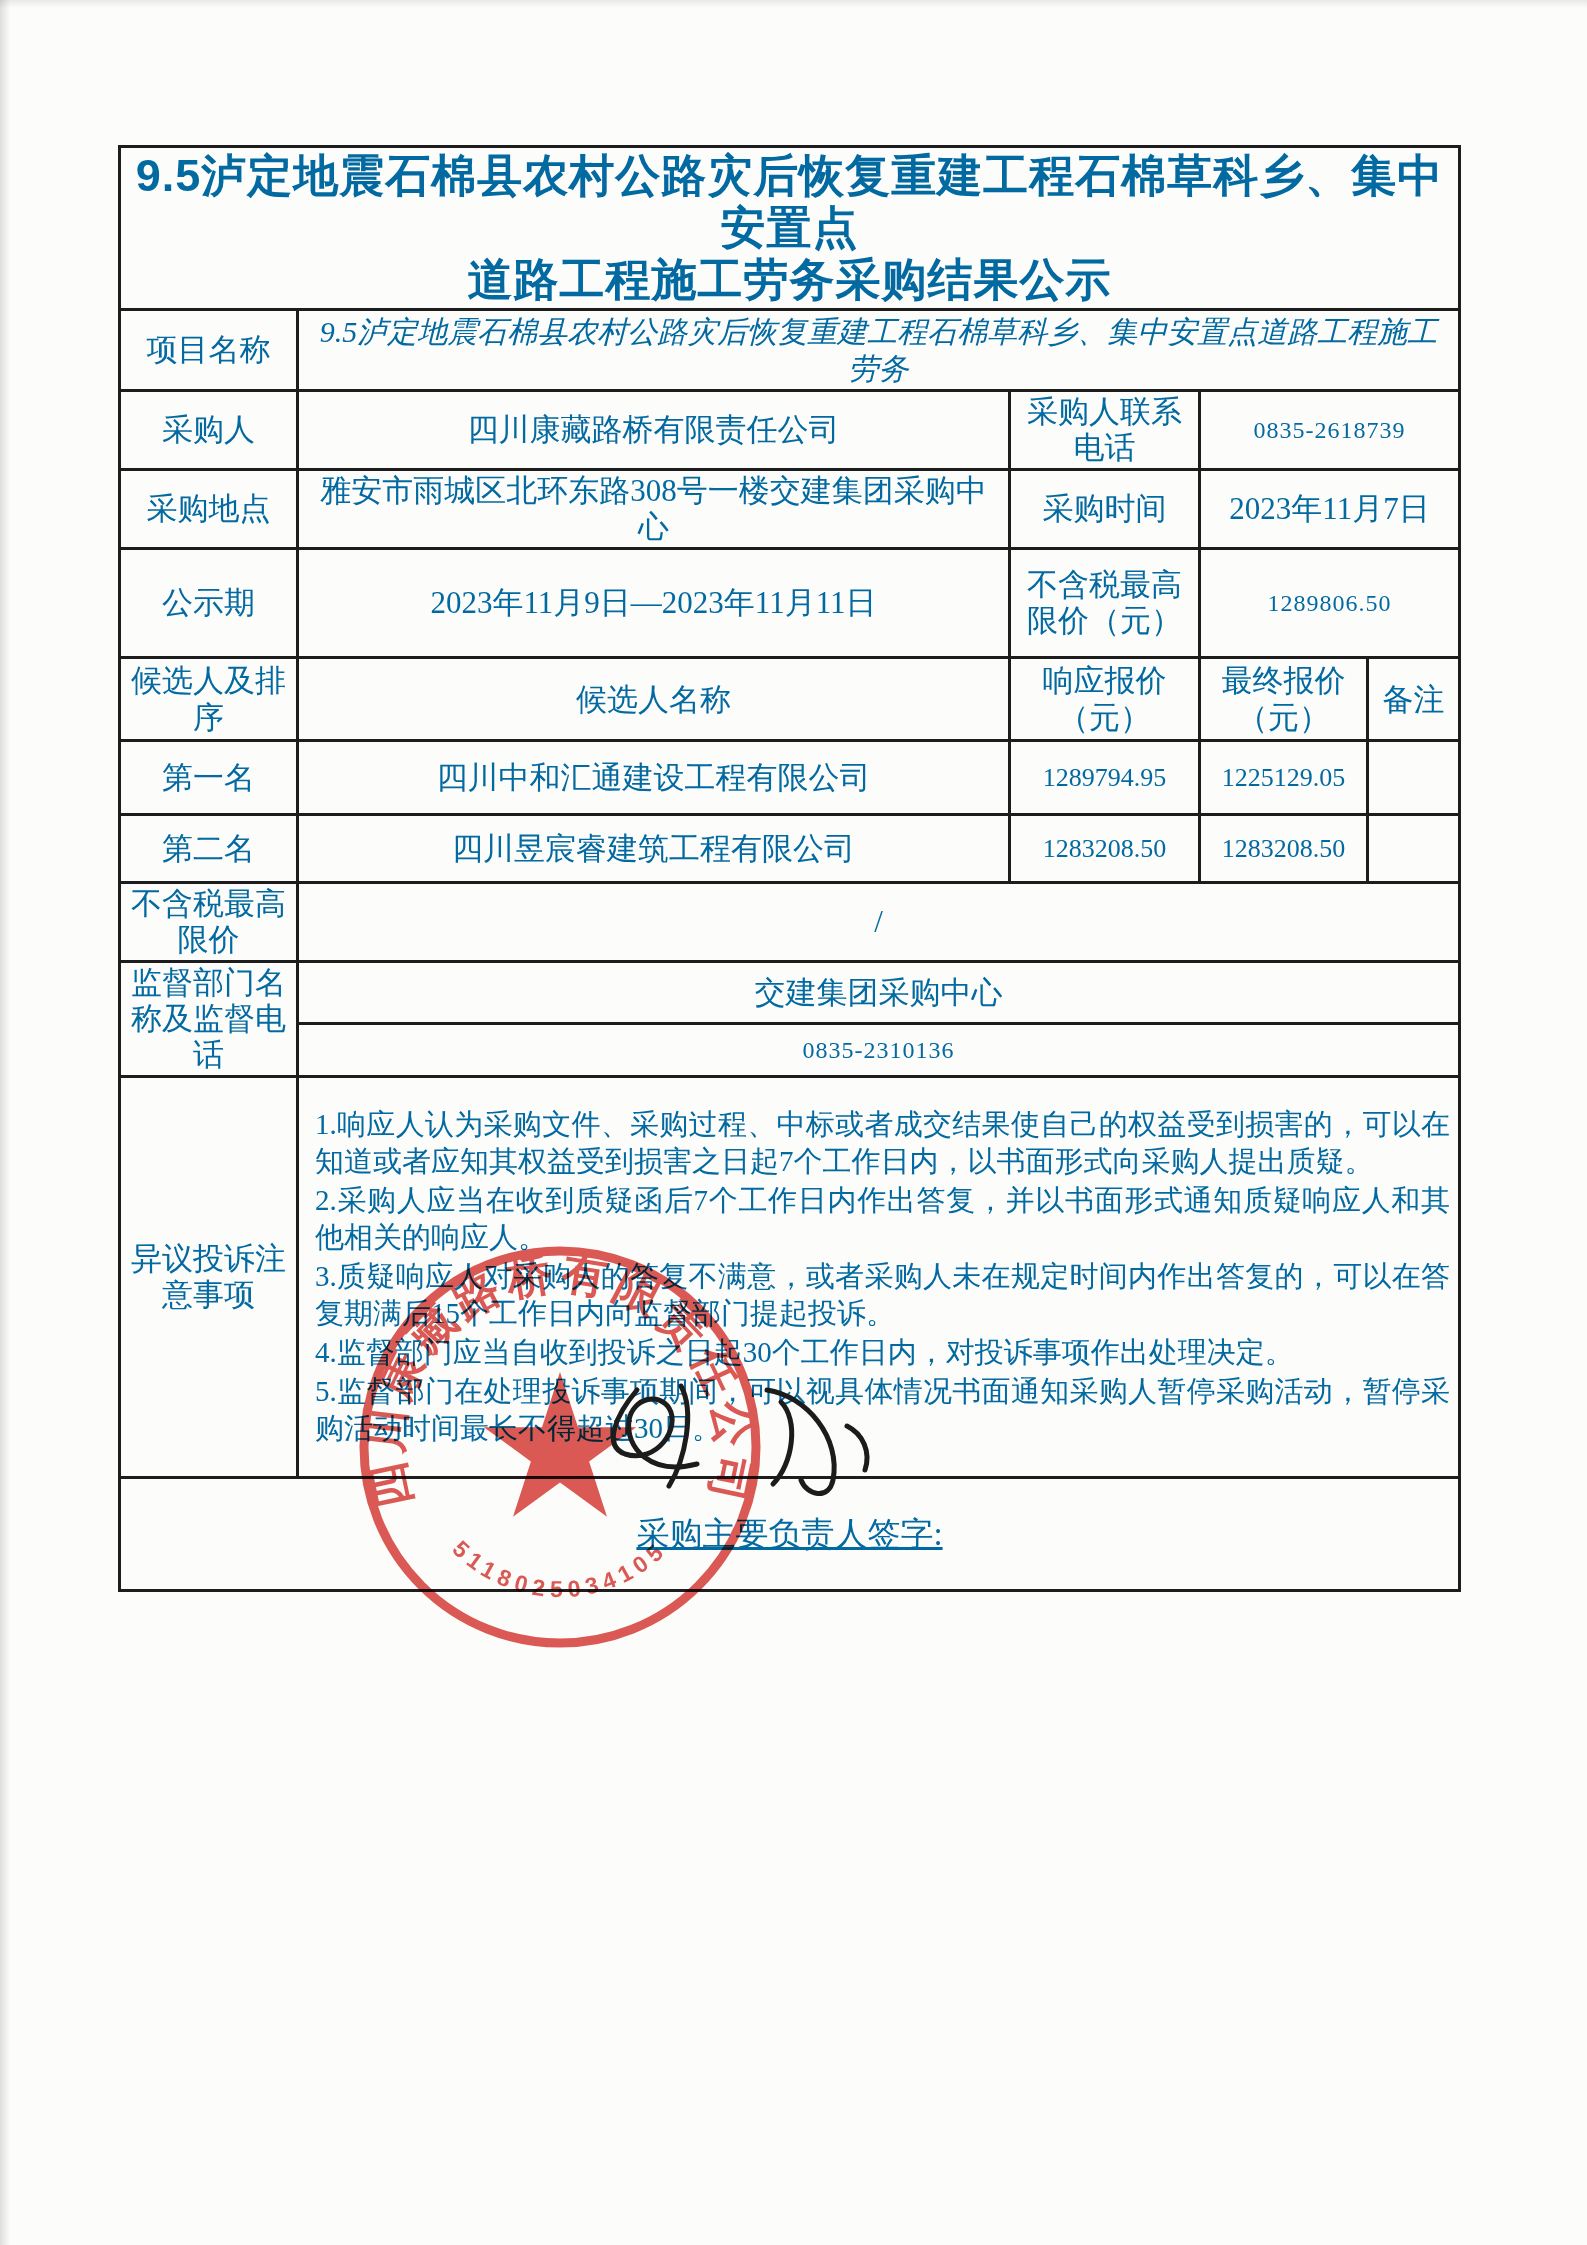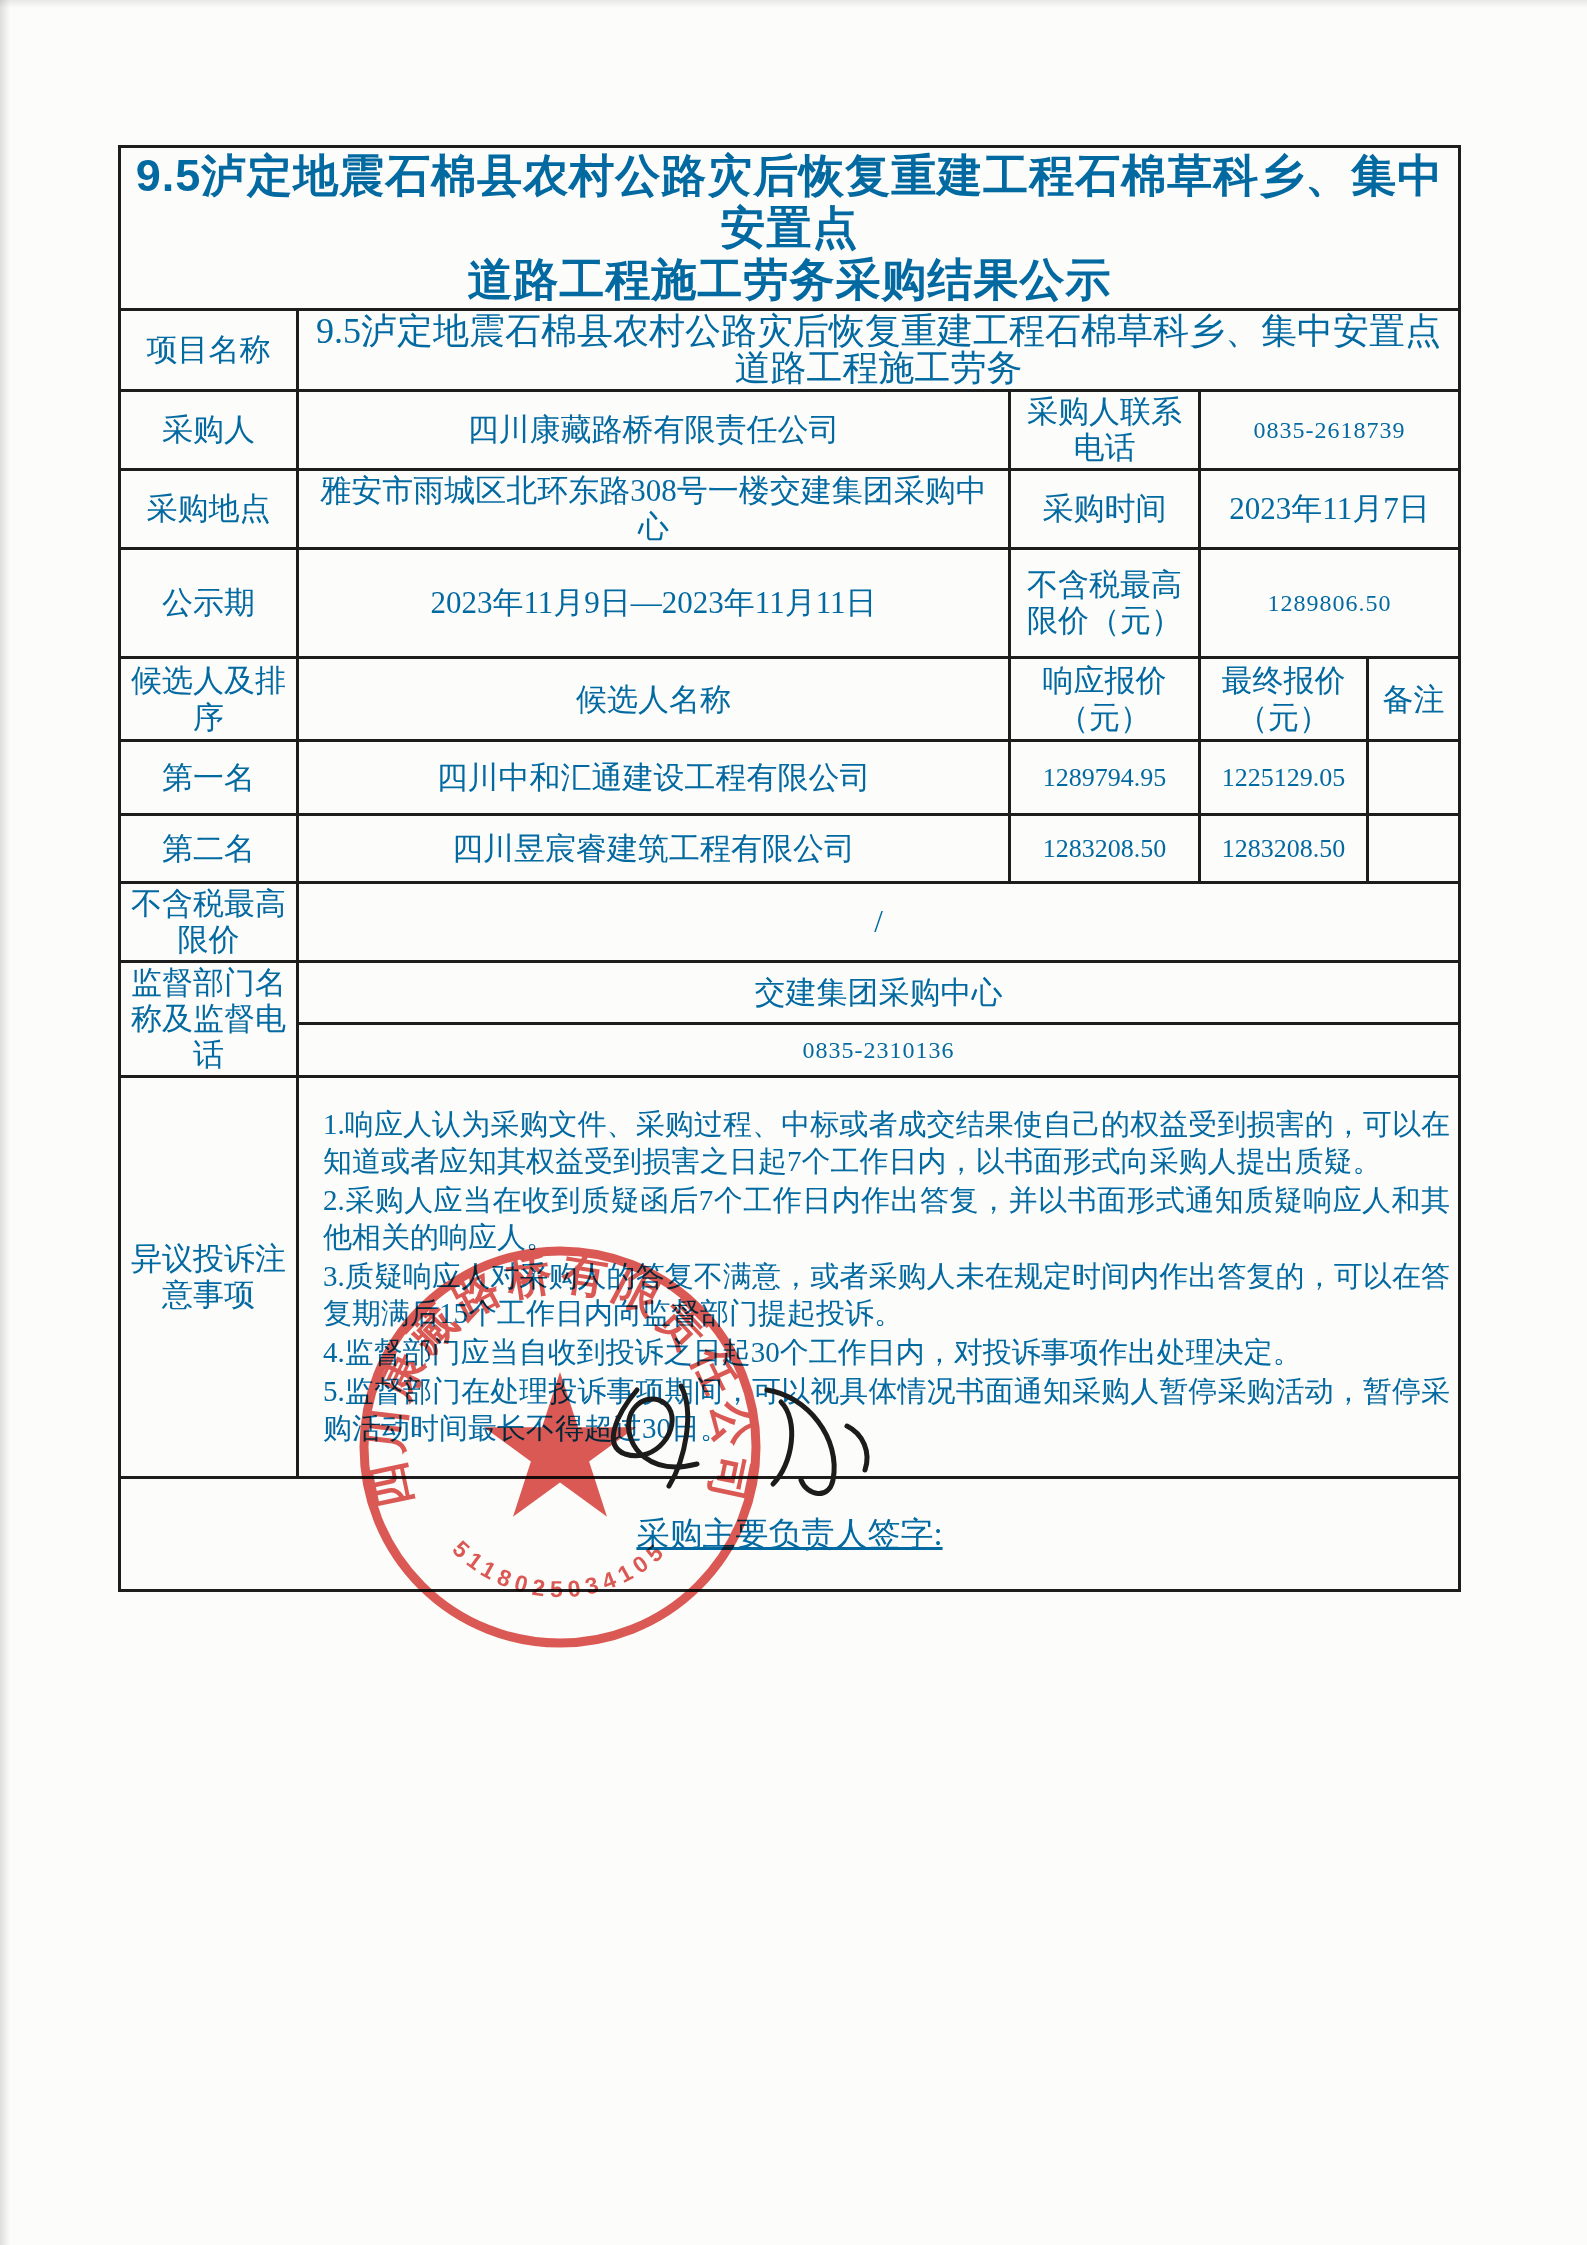--- a/index.html
+++ b/index.html
@@ -30,26 +30,26 @@
   .r-sup1   td { height:54px; }
   .r-sup2   td { height:45px; }
   .r-obj    td { height:394px; }
   .r-sign   td { height:106px; }
 
   .title-cell { font-family:"Liberation Sans","DejaVu Sans",sans-serif;
     font-weight:700; font-size:45px; line-height:52px; letter-spacing:1px; }
   .lbl   { font-size:31px; line-height:36px; }
   .val   { font-size:31px; line-height:36px; }
   .num   { font-size:24px; letter-spacing:1px; }
-  .projv { font-size:36px; line-height:37px; padding:0 14px; }
+  .projv { font-size:30px; line-height:37px; padding:0 14px;font-style:italic; }
   .chead { font-size:31px; line-height:37px; }
   .price { font-size:26px;margin-top:22px; }
 
   .obj-cell { text-align:left; vertical-align:top; padding:20px 18px 0 18px; }
-  .obj-cell p { margin:0 0 2px 16px; font-size:29px; line-height:37px; text-align:justify; }
+  .obj-cell p { margin:0 0 2px 8px; font-size:29px; line-height:37px; text-align:justify; }
 
   .sign-cell { text-align:left; padding-left:22px; font-size:33px;text-decoration:underline; }
 
   .stamp { position:absolute; left:345px; top:1232px; opacity:.82; mix-blend-mode:multiply; }
   .signature { position:absolute; left:585px; top:1368px; }
 </style>
 </head>
 <body>
 
 <div class="sheet">

